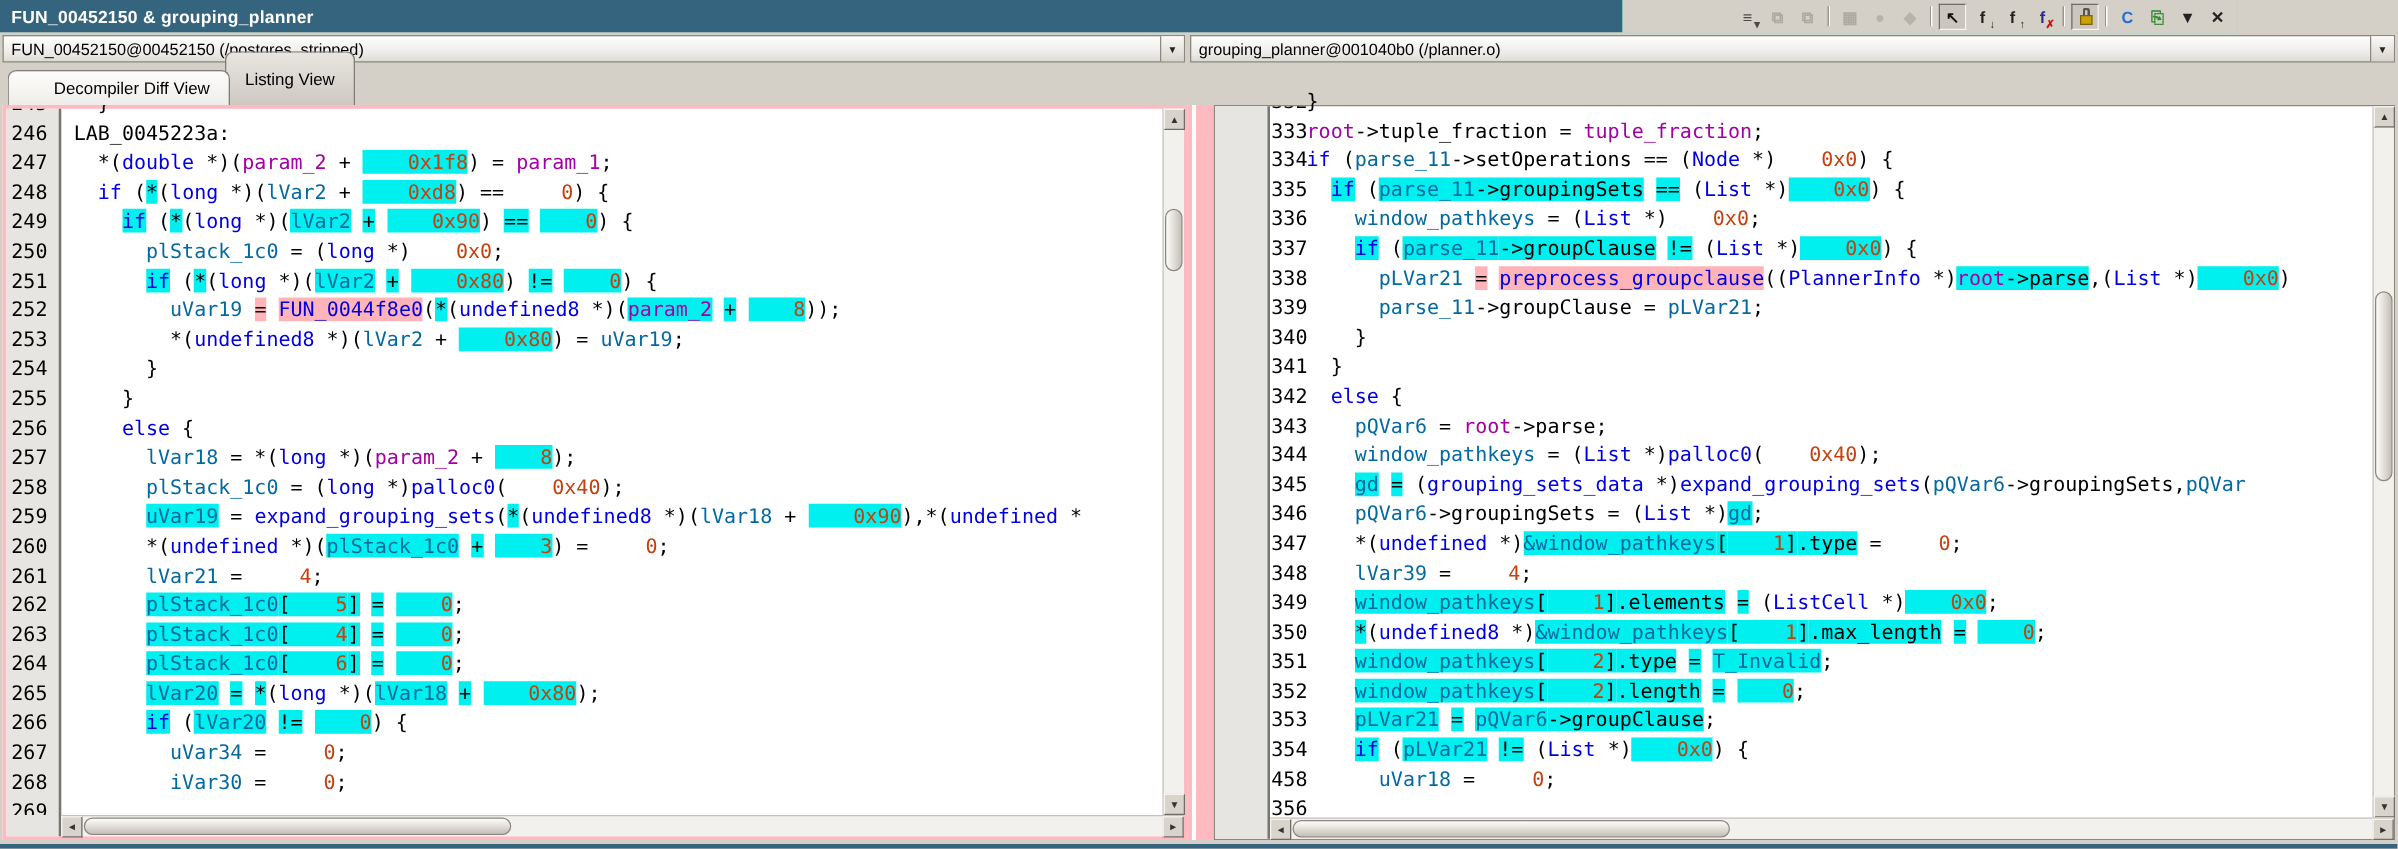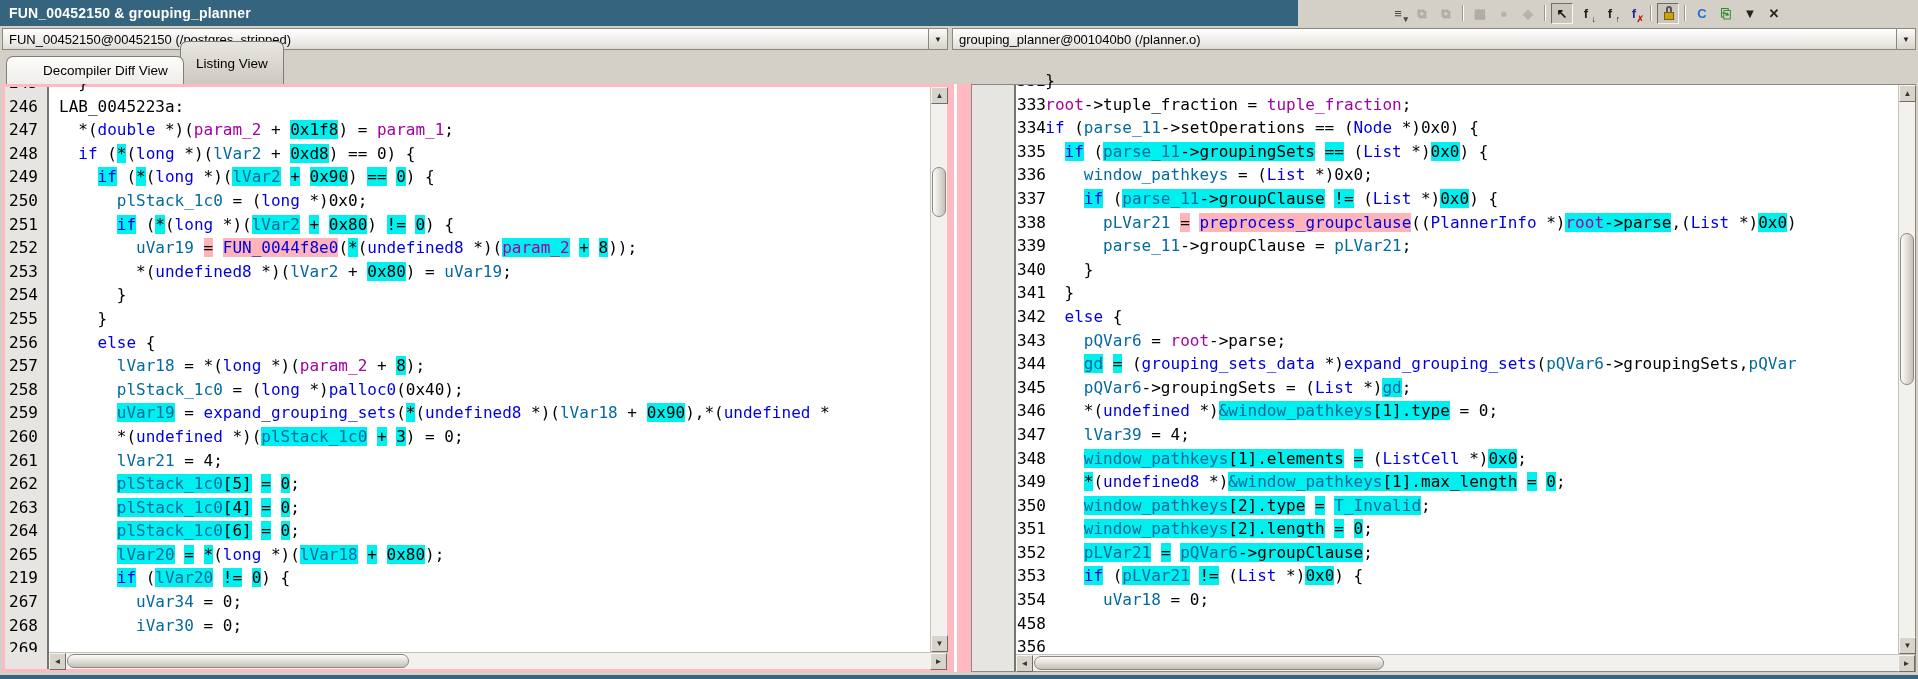--- a/index.html
+++ b/index.html
@@ -53,21 +53,21 @@
 
   .gutter-bg { position:absolute; left:0; top:0; bottom:0; width:44px; background:#e7e5e1; border-right:2px solid #77756f; }
   .gutter-nums { position:absolute; left:0; top:-16px; width:42px; }
   .lnum { height:23.6px; line-height:23.6px; text-align:center; padding-right:5px;
           font-family:"DejaVu Sans Mono",monospace; font-size:16px; color:#000; }
   .code-lines { position:absolute; left:46px; right:17px; top:-16px; bottom:17px; overflow:hidden; padding-left:8px; }
   .cline { height:23.6px; line-height:23.6px; white-space:pre; font-family:"DejaVu Sans Mono",monospace; font-size:16px; }
   .code-clip { position:absolute; left:46px; right:17px; top:0; bottom:17px; overflow:hidden; }
 
   .tok-d { color:#000000; } .tok-k { color:#0000e0; } .tok-v { color:#0369a1; }
-  .tok-p { color:#a400a4; } .tok-n { color:#000000; }
+  .tok-p { color:#a400a4; } .tok-n { color:#c2410c;padding-left:36px; }
   .bg-c { background:#00efef; } .bg-r { background:#ffb4ba; }
 
   
   .vscroll { position:absolute; right:0; top:0; bottom:17px; width:17px; background:#f2f1ed; border-left:1px solid #c5c2ba; }
   .hscroll { position:absolute; left:44px; right:0; bottom:0; height:17px; background:#f2f1ed; border-top:1px solid #c5c2ba; }
   .sb-btn { position:absolute; width:17px; height:17px; background:#d8d4cc; color:#333; font-size:8px;
             display:flex; align-items:center; justify-content:center;
             border:1px solid; border-color:#f6f4f0 #6f6d68 #6f6d68 #f6f4f0; }
   .vscroll .up { top:0; left:0; } .vscroll .down { bottom:0; left:0; }
   .hscroll .left { left:0; top:0; } .hscroll .right { right:0; top:0; }
@@ -184,21 +184,21 @@
           <div class="lnum">256</div>
           <div class="lnum">257</div>
           <div class="lnum">258</div>
           <div class="lnum">259</div>
           <div class="lnum">260</div>
           <div class="lnum">261</div>
           <div class="lnum">262</div>
           <div class="lnum">263</div>
           <div class="lnum">264</div>
           <div class="lnum">265</div>
-          <div class="lnum">219</div>
+          <div class="lnum">266</div>
           <div class="lnum">267</div>
           <div class="lnum">268</div>
           <div class="lnum">269</div>
         </div>
     </div>
     <div class="code-lines">
         <div class="cline"><span class="tok-d">  }</span></div>
         <div class="cline"><span class="tok-d">LAB_0045223a:</span></div>
         <div class="cline"><span class="tok-d">  *(</span><span class="tok-k">double</span><span class="tok-d"> *)(</span><span class="tok-p">param_2</span><span class="tok-d"> + </span><span class="tok-n bg-c">0x1f8</span><span class="tok-d">) = </span><span class="tok-p">param_1</span><span class="tok-d">;</span></div>
         <div class="cline"><span class="tok-d">  </span><span class="tok-k">if</span><span class="tok-d"> (</span><span class="tok-d bg-c">*</span><span class="tok-d">(</span><span class="tok-k">long</span><span class="tok-d"> *)(</span><span class="tok-v">lVar2</span><span class="tok-d"> + </span><span class="tok-n bg-c">0xd8</span><span class="tok-d">) == </span><span class="tok-n">0</span><span class="tok-d">) {</span></div>
@@ -274,20 +274,21 @@
         <div class="cline"><span class="tok-d">  </span><span class="tok-k">if</span><span class="tok-d"> (</span><span class="tok-v">parse_11</span><span class="tok-d">-&gt;setOperations == (</span><span class="tok-k">Node</span><span class="tok-d"> *)</span><span class="tok-n">0x0</span><span class="tok-d">) {</span></div>
         <div class="cline"><span class="tok-d">    </span><span class="tok-k bg-c">if</span><span class="tok-d"> (</span><span class="tok-v bg-c">parse_11</span><span class="tok-d bg-c">-&gt;groupingSets</span><span class="tok-d"> </span><span class="tok-d bg-c">==</span><span class="tok-d"> (</span><span class="tok-k">List</span><span class="tok-d"> *)</span><span class="tok-n bg-c">0x0</span><span class="tok-d">) {</span></div>
         <div class="cline"><span class="tok-d">      </span><span class="tok-v">window_pathkeys</span><span class="tok-d"> = (</span><span class="tok-k">List</span><span class="tok-d"> *)</span><span class="tok-n">0x0</span><span class="tok-d">;</span></div>
         <div class="cline"><span class="tok-d">      </span><span class="tok-k bg-c">if</span><span class="tok-d"> (</span><span class="tok-v bg-c">parse_11</span><span class="tok-d bg-c">-&gt;groupClause</span><span class="tok-d"> </span><span class="tok-d bg-c">!=</span><span class="tok-d"> (</span><span class="tok-k">List</span><span class="tok-d"> *)</span><span class="tok-n bg-c">0x0</span><span class="tok-d">) {</span></div>
         <div class="cline"><span class="tok-d">        </span><span class="tok-v">pLVar21</span><span class="tok-d"> </span><span class="tok-d bg-r">=</span><span class="tok-d"> </span><span class="tok-k bg-r">preprocess_groupclause</span><span class="tok-d">((</span><span class="tok-k">PlannerInfo</span><span class="tok-d"> *)</span><span class="tok-p bg-c">root</span><span class="tok-d bg-c">-&gt;parse</span><span class="tok-d">,(</span><span class="tok-k">List</span><span class="tok-d"> *)</span><span class="tok-n bg-c">0x0</span><span class="tok-d">)</span></div>
         <div class="cline"><span class="tok-d">        </span><span class="tok-v">parse_11</span><span class="tok-d">-&gt;groupClause = </span><span class="tok-v">pLVar21</span><span class="tok-d">;</span></div>
         <div class="cline"><span class="tok-d">      }</span></div>
         <div class="cline"><span class="tok-d">    }</span></div>
         <div class="cline"><span class="tok-d">    </span><span class="tok-k">else</span><span class="tok-d"> {</span></div>
         <div class="cline"><span class="tok-d">      </span><span class="tok-v">pQVar6</span><span class="tok-d"> = </span><span class="tok-p">root</span><span class="tok-d">-&gt;parse;</span></div>
+        <div class="cline"><span class="tok-d">      </span><span class="tok-v">window_pathkeys</span><span class="tok-d"> = (</span><span class="tok-k">List</span><span class="tok-d"> *)</span><span class="tok-k">palloc0</span><span class="tok-d">(</span><span class="tok-n">0x40</span><span class="tok-d">);</span></div>
         <div class="cline"><span class="tok-d">      </span><span class="tok-v bg-c">gd</span><span class="tok-d"> </span><span class="tok-d bg-c">=</span><span class="tok-d"> (</span><span class="tok-k">grouping_sets_data</span><span class="tok-d"> *)</span><span class="tok-k">expand_grouping_sets</span><span class="tok-d">(</span><span class="tok-v">pQVar6</span><span class="tok-d">-&gt;groupingSets,</span><span class="tok-v">pQVar</span></div>
         <div class="cline"><span class="tok-d">      </span><span class="tok-v">pQVar6</span><span class="tok-d">-&gt;groupingSets = (</span><span class="tok-k">List</span><span class="tok-d"> *)</span><span class="tok-v bg-c">gd</span><span class="tok-d">;</span></div>
         <div class="cline"><span class="tok-d">      *(</span><span class="tok-k">undefined</span><span class="tok-d"> *)</span><span class="tok-v bg-c">&amp;window_pathkeys</span><span class="tok-d bg-c">[</span><span class="tok-n bg-c">1</span><span class="tok-d bg-c">]</span><span class="tok-d bg-c">.type</span><span class="tok-d"> = </span><span class="tok-n">0</span><span class="tok-d">;</span></div>
         <div class="cline"><span class="tok-d">      </span><span class="tok-v">lVar39</span><span class="tok-d"> = </span><span class="tok-n">4</span><span class="tok-d">;</span></div>
         <div class="cline"><span class="tok-d">      </span><span class="tok-v bg-c">window_pathkeys</span><span class="tok-d bg-c">[</span><span class="tok-n bg-c">1</span><span class="tok-d bg-c">]</span><span class="tok-d bg-c">.elements</span><span class="tok-d"> </span><span class="tok-d bg-c">=</span><span class="tok-d"> (</span><span class="tok-k">ListCell</span><span class="tok-d"> *)</span><span class="tok-n bg-c">0x0</span><span class="tok-d">;</span></div>
         <div class="cline"><span class="tok-d">      </span><span class="tok-d bg-c">*</span><span class="tok-d">(</span><span class="tok-k">undefined8</span><span class="tok-d"> *)</span><span class="tok-v bg-c">&amp;window_pathkeys</span><span class="tok-d bg-c">[</span><span class="tok-n bg-c">1</span><span class="tok-d bg-c">]</span><span class="tok-d bg-c">.max_length</span><span class="tok-d"> </span><span class="tok-d bg-c">=</span><span class="tok-d"> </span><span class="tok-n bg-c">0</span><span class="tok-d">;</span></div>
         <div class="cline"><span class="tok-d">      </span><span class="tok-v bg-c">window_pathkeys</span><span class="tok-d bg-c">[</span><span class="tok-n bg-c">2</span><span class="tok-d bg-c">]</span><span class="tok-d bg-c">.type</span><span class="tok-d"> </span><span class="tok-d bg-c">=</span><span class="tok-d"> </span><span class="tok-v bg-c">T_Invalid</span><span class="tok-d">;</span></div>
         <div class="cline"><span class="tok-d">      </span><span class="tok-v bg-c">window_pathkeys</span><span class="tok-d bg-c">[</span><span class="tok-n bg-c">2</span><span class="tok-d bg-c">]</span><span class="tok-d bg-c">.length</span><span class="tok-d"> </span><span class="tok-d bg-c">=</span><span class="tok-d"> </span><span class="tok-n bg-c">0</span><span class="tok-d">;</span></div>
         <div class="cline"><span class="tok-d">      </span><span class="tok-v bg-c">pLVar21</span><span class="tok-d"> </span><span class="tok-d bg-c">=</span><span class="tok-d"> </span><span class="tok-v bg-c">pQVar6</span><span class="tok-d bg-c">-&gt;groupClause</span><span class="tok-d">;</span></div>
         <div class="cline"><span class="tok-d">      </span><span class="tok-k bg-c">if</span><span class="tok-d"> (</span><span class="tok-v bg-c">pLVar21</span><span class="tok-d"> </span><span class="tok-d bg-c">!=</span><span class="tok-d"> (</span><span class="tok-k">List</span><span class="tok-d"> *)</span><span class="tok-n bg-c">0x0</span><span class="tok-d">) {</span></div>

